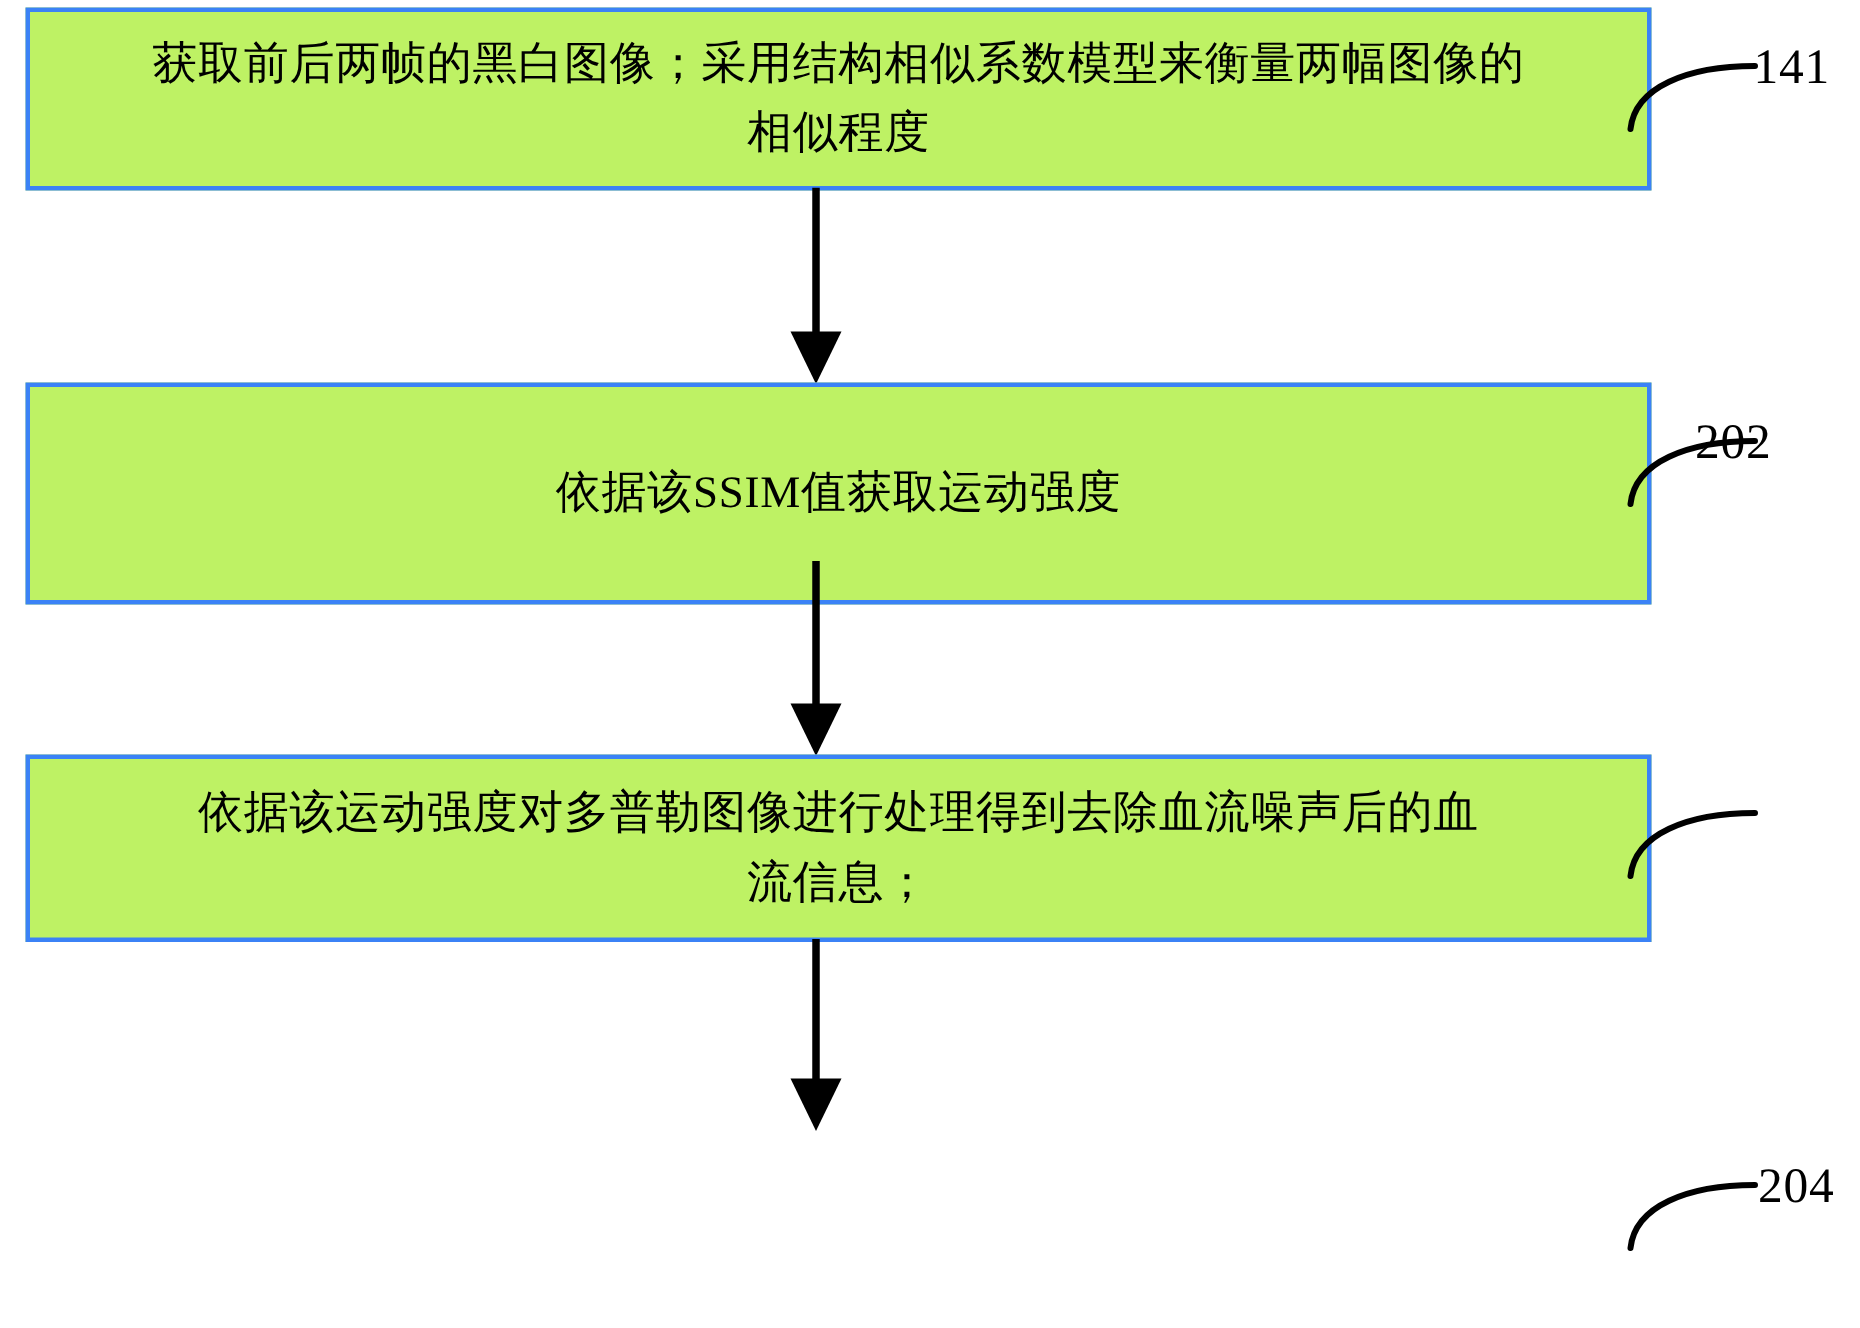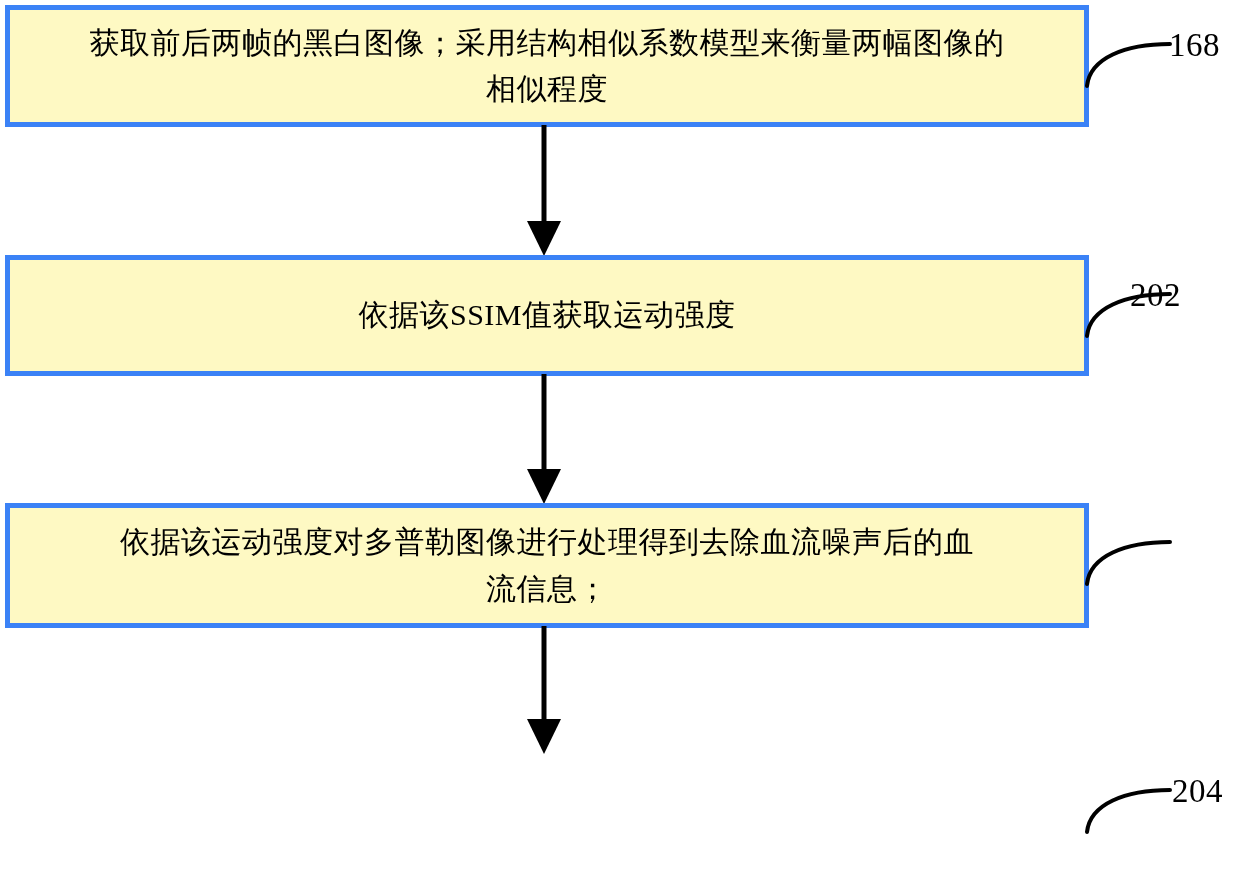--- a/index.html
+++ b/index.html
@@ -15,39 +15,40 @@
     width: 1240px;
     height: 885px;
     background: #ffffff;
     overflow: hidden;
   }
 
   
   .flow-box {
     position: absolute;
     box-sizing: border-box;
-    border: 5px solid #3b82f6;
-    background: #fef9c3;
+    border: 3px solid #3b82f6;
+    background: #bef264;
     display: flex;
     align-items: center;
     justify-content: center;
+    margin-left: 12px;
   }
   .flow-box-text {
     font-family: "Liberation Serif", "DejaVu Serif", serif;
     font-size: 30px;
     line-height: 1.55;
     color: #000000;
     text-align: center;
     padding: 0 26px;
     letter-spacing: 0.5px;
     white-space: pre-line;
   }
 
   #box-201 { left: 5px;  top: 5px;   width: 1084px; height: 122px; }
-  #box-202 { left: 5px;  top: 255px; width: 1084px; height: 121px; }
+  #box-202 { left: 5px;  top: 255px; width: 1084px; height: 148px; }
   #box-203 { left: 5px;  top: 503px; width: 1084px; height: 125px; }
   #box-204 { left: 5px;  top: 753px; width: 1086px; height: 124px; }
 
   
   .connector {
     position: absolute;
     left: 520px;
     width: 50px;
   }
   .connector svg { display: block; }
@@ -88,21 +89,21 @@
 
   <div class="flow-box" id="box-201">
     <div class="flow-box-text">获取前后两帧的黑白图像；采用结构相似系数模型来衡量两幅图像的
 相似程度</div>
   </div>
   <div class="leader" id="leader-201">
     <svg width="130" height="110" viewBox="0 0 130 110" aria-hidden="true">
       <path d="M 17 68 C 20 40 55 26 100 26" fill="none" stroke="#000000" stroke-width="4" stroke-linecap="round"></path>
     </svg>
   </div>
-  <div class="ref-num" id="ref-201">168</div>
+  <div class="ref-num" id="ref-201">141</div>
 
   <div class="connector" id="conn-1">
     <svg width="50" height="132" viewBox="0 0 50 132" aria-hidden="true">
       <line x1="24" y1="0" x2="24" y2="104" stroke="#000000" stroke-width="5"></line>
       <polygon points="24,131 7,96 41,96" fill="#000000"></polygon>
     </svg>
   </div>
 
   <div class="flow-box" id="box-202">
     <div class="flow-box-text">依据该SSIM值获取运动强度</div>

